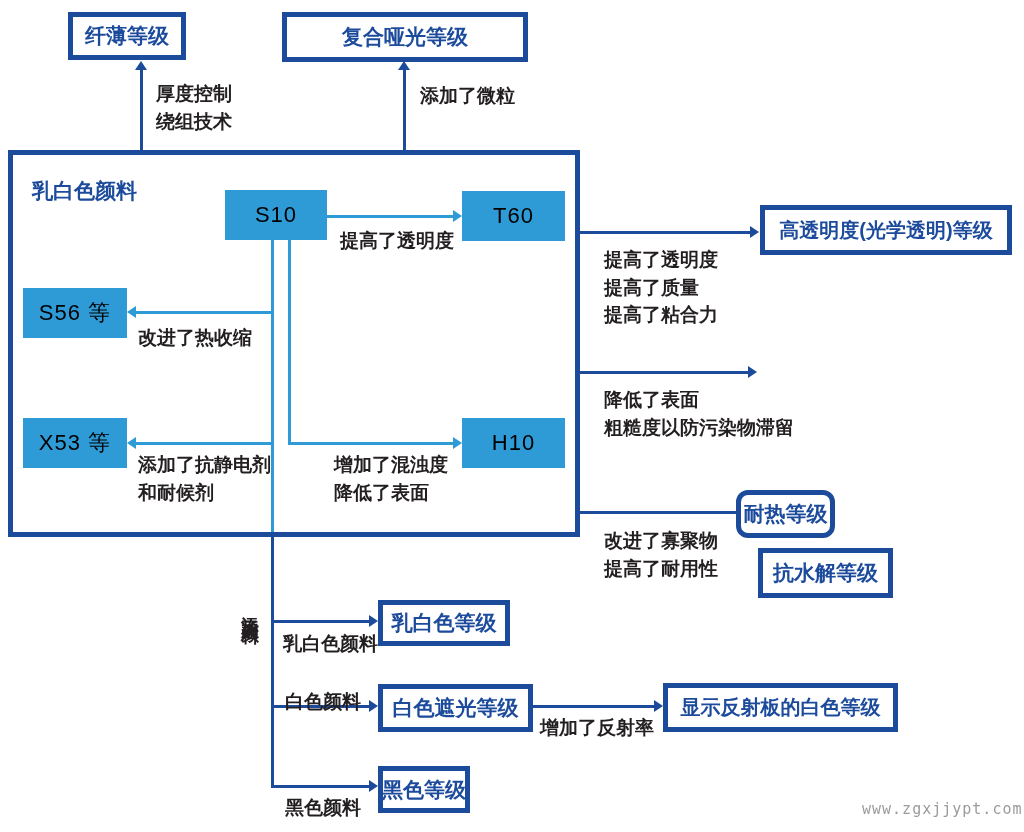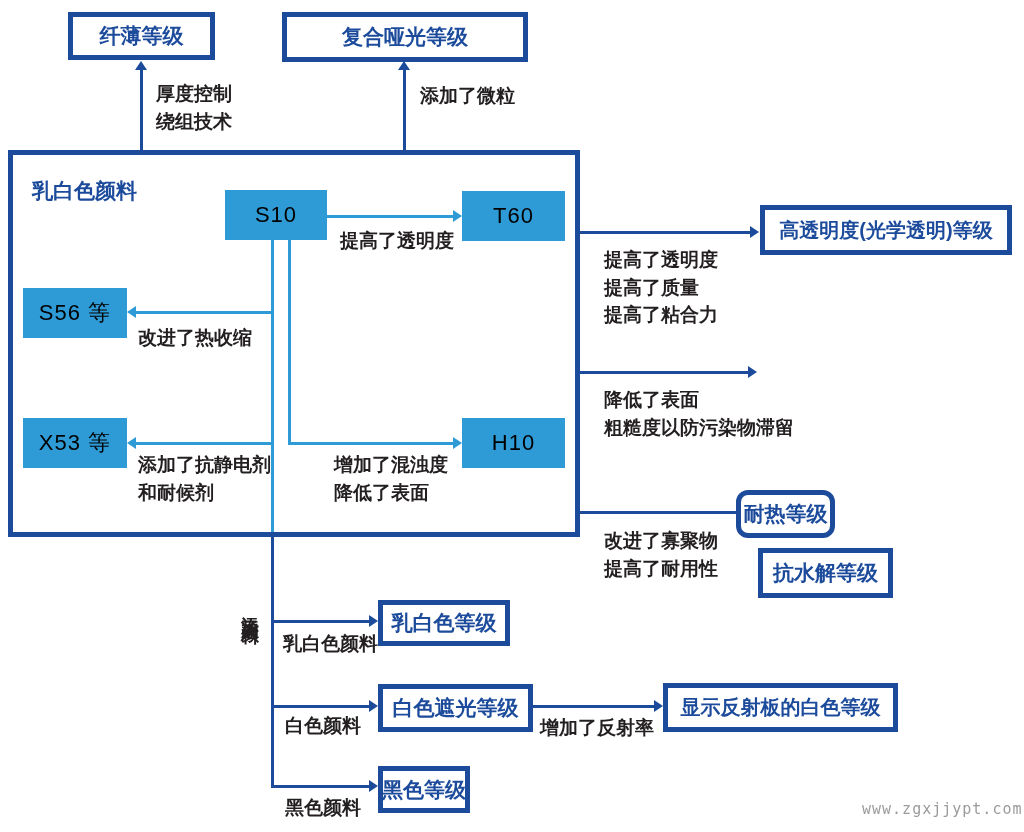--- a/index.html
+++ b/index.html
@@ -109,21 +109,21 @@
 
   <div class="frame" style="left:8px;top:150px;width:572px;height:387px;"></div>
   <div class="frame-title" style="left:32px;top:177px;">乳白色颜料</div>
 
   <div class="fbox" style="left:225px;top:190px;width:102px;height:50px;">S10</div>
   <div class="fbox" style="left:462px;top:191px;width:103px;height:50px;">T60</div>
   <div class="fbox" style="left:23px;top:288px;width:104px;height:50px;">S56 等</div>
   <div class="fbox" style="left:23px;top:418px;width:104px;height:50px;">X53 等</div>
   <div class="fbox" style="left:462px;top:418px;width:103px;height:50px;">H10</div>
 
-  <div class="obox" style="left:68px;top:12px;width:147px;height:48px;">纤薄等级</div>
+  <div class="obox" style="left:68px;top:12px;width:118px;height:48px;">纤薄等级</div>
   <div class="obox" style="left:282px;top:12px;width:246px;height:50px;">复合哑光等级</div>
   <div class="obox" style="left:760px;top:205px;width:252px;height:50px;font-size:20px;">高透明度(光学透明)等级</div>
   <div class="obox" style="left:736px;top:490px;width:99px;height:48px;border-radius:12px;">耐热等级</div>
   <div class="obox" style="left:758px;top:548px;width:135px;height:50px;">抗水解等级</div>
   <div class="obox" style="left:378px;top:600px;width:132px;height:46px;">乳白色等级</div>
   <div class="obox" style="left:378px;top:684px;width:155px;height:48px;">白色遮光等级</div>
   <div class="obox" style="left:378px;top:766px;width:92px;height:47px;">黑色等级</div>
   <div class="obox" style="left:663px;top:683px;width:235px;height:49px;font-size:20px;">显示反射板的白色等级</div>
 
   <div class="lbl" style="left:156px;top:80px;">厚度控制
@@ -137,19 +137,19 @@
 降低了表面</div>
   <div class="lbl" style="left:604px;top:246px;">提高了透明度
 提高了质量
 提高了粘合力</div>
   <div class="lbl" style="left:604px;top:386px;">降低了表面
 粗糙度以防污染物滞留</div>
   <div class="lbl" style="left:604px;top:527px;">改进了寡聚物
 提高了耐用性</div>
   <div class="lbl vlbl" style="left:241px;top:603px;height:100px;">添加了颜料</div>
   <div class="lbl" style="left:283px;top:630px;">乳白色颜料</div>
-  <div class="lbl" style="left:285px;top:712px;text-align:right;">白色颜料</div>
+  <div class="lbl" style="left:285px;top:688px;text-align:right;">白色颜料</div>
   <div class="lbl" style="left:285px;top:794px;">黑色颜料</div>
   <div class="lbl" style="left:540px;top:714px;">增加了反射率</div>
 
   <div class="wm" style="left:862px;top:800px;">www.zgxjjypt.com</div>
 
 </div>
 
 </body></html>

